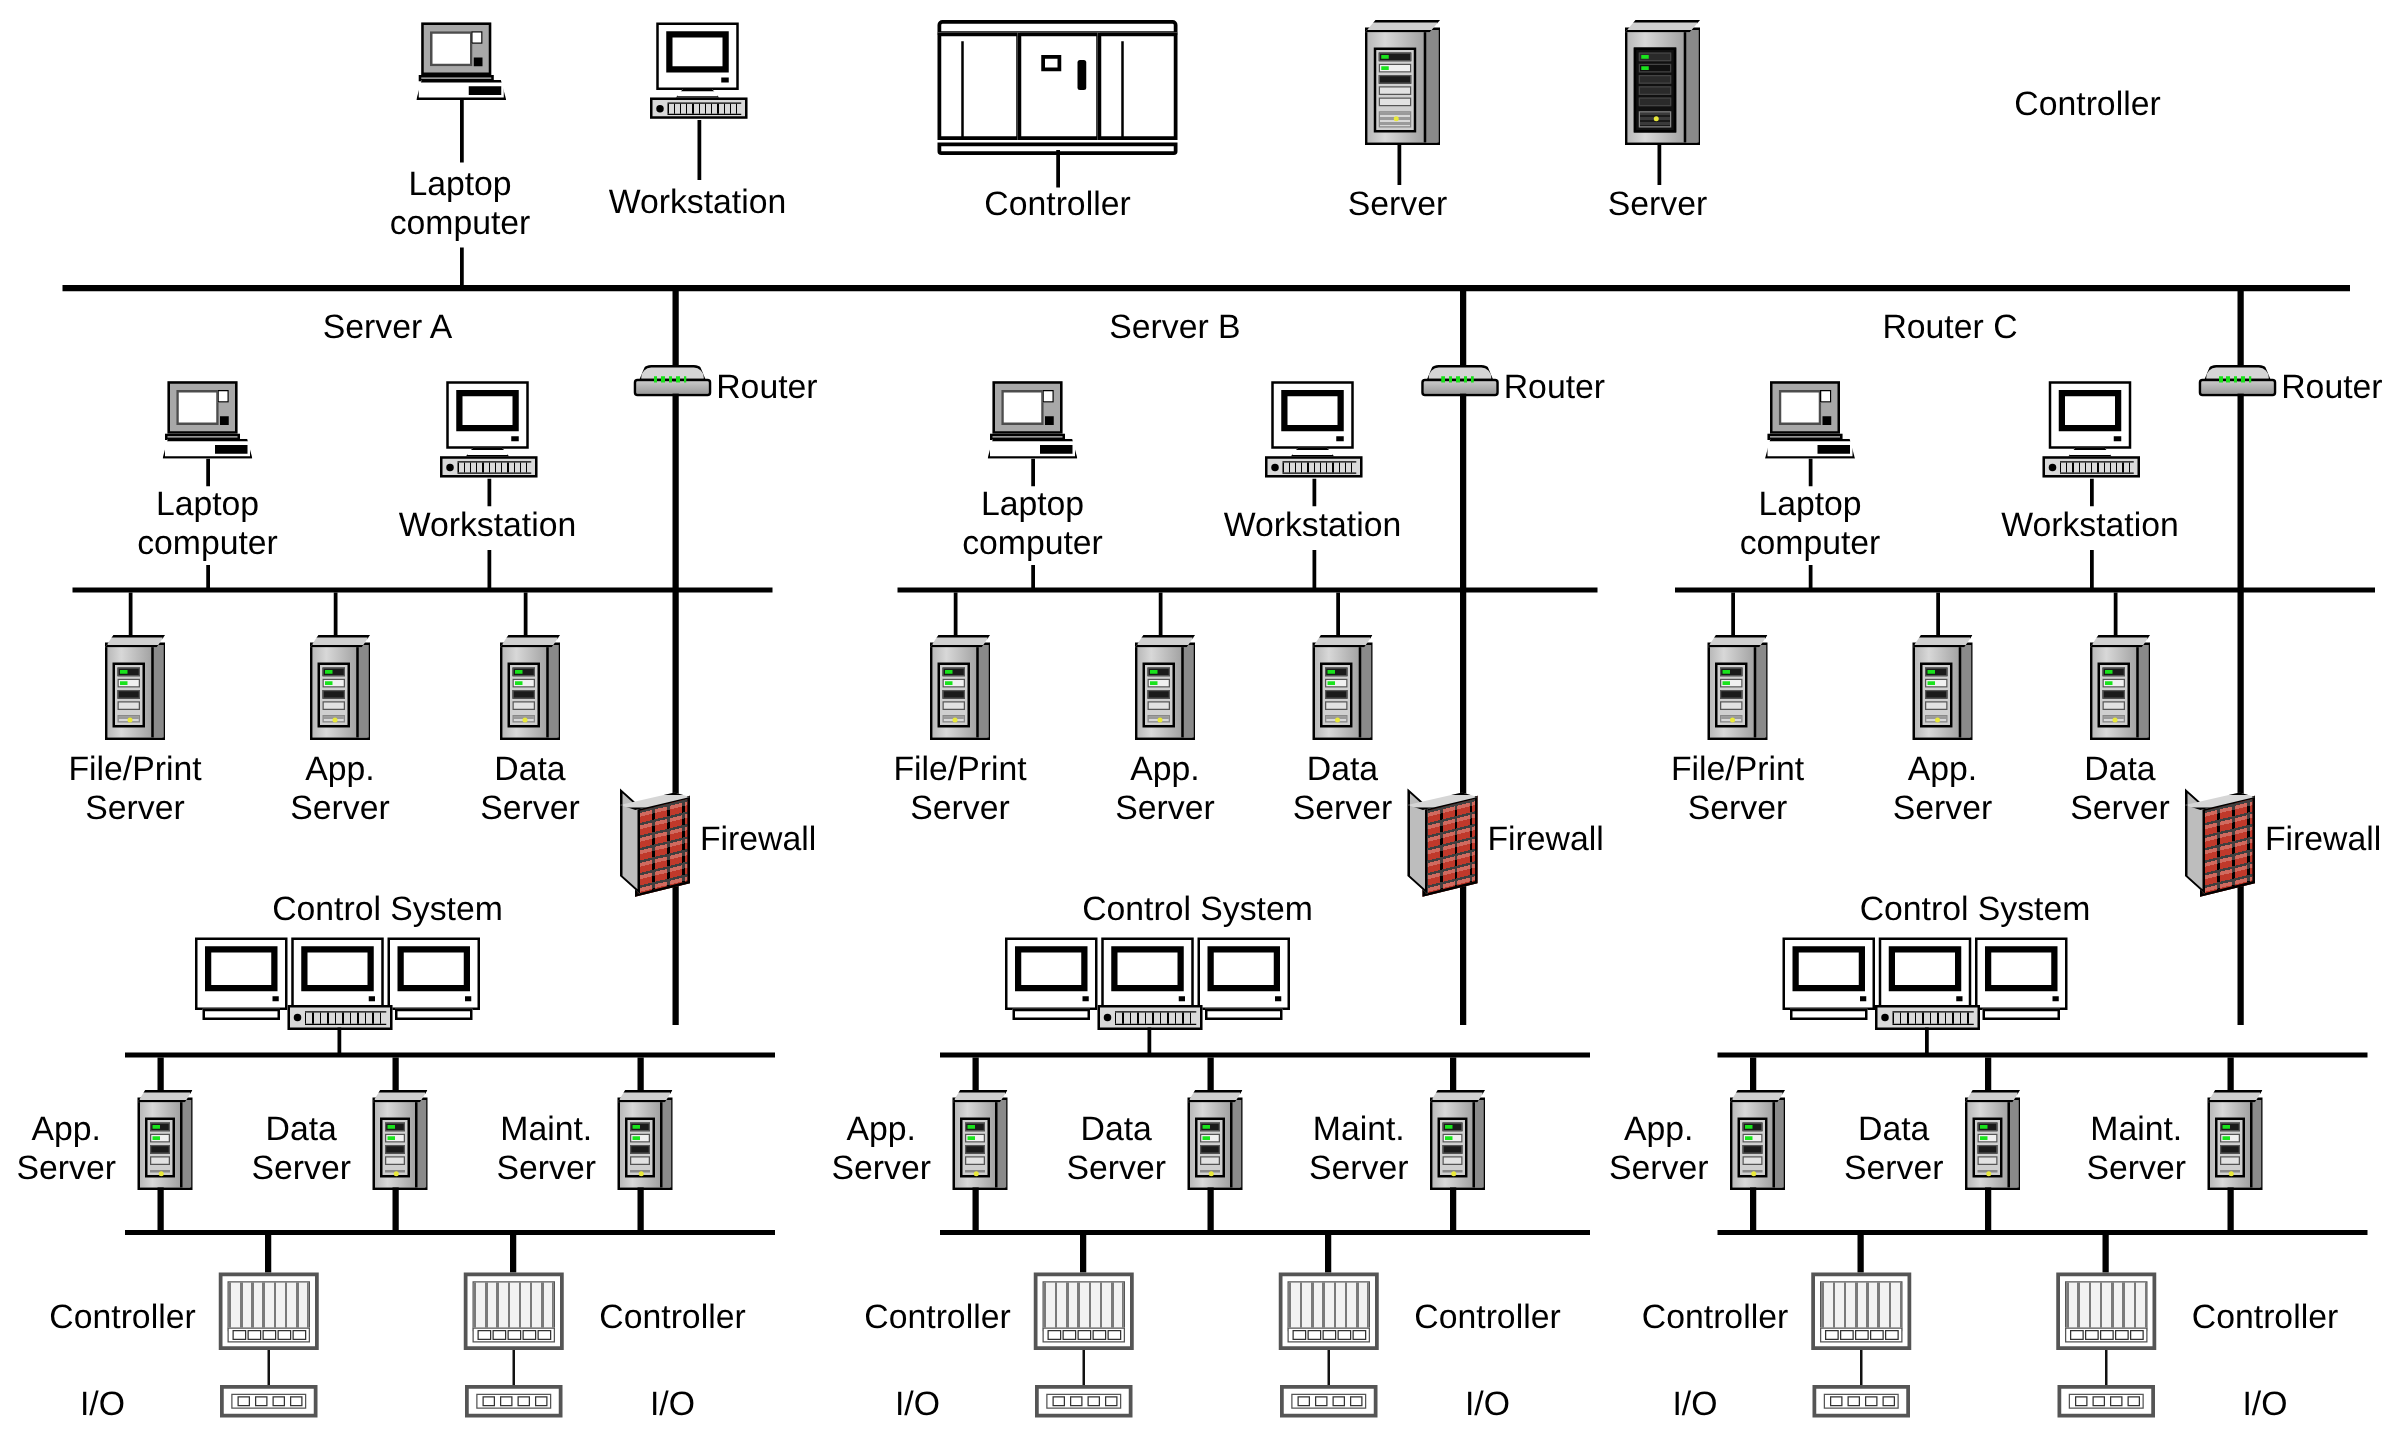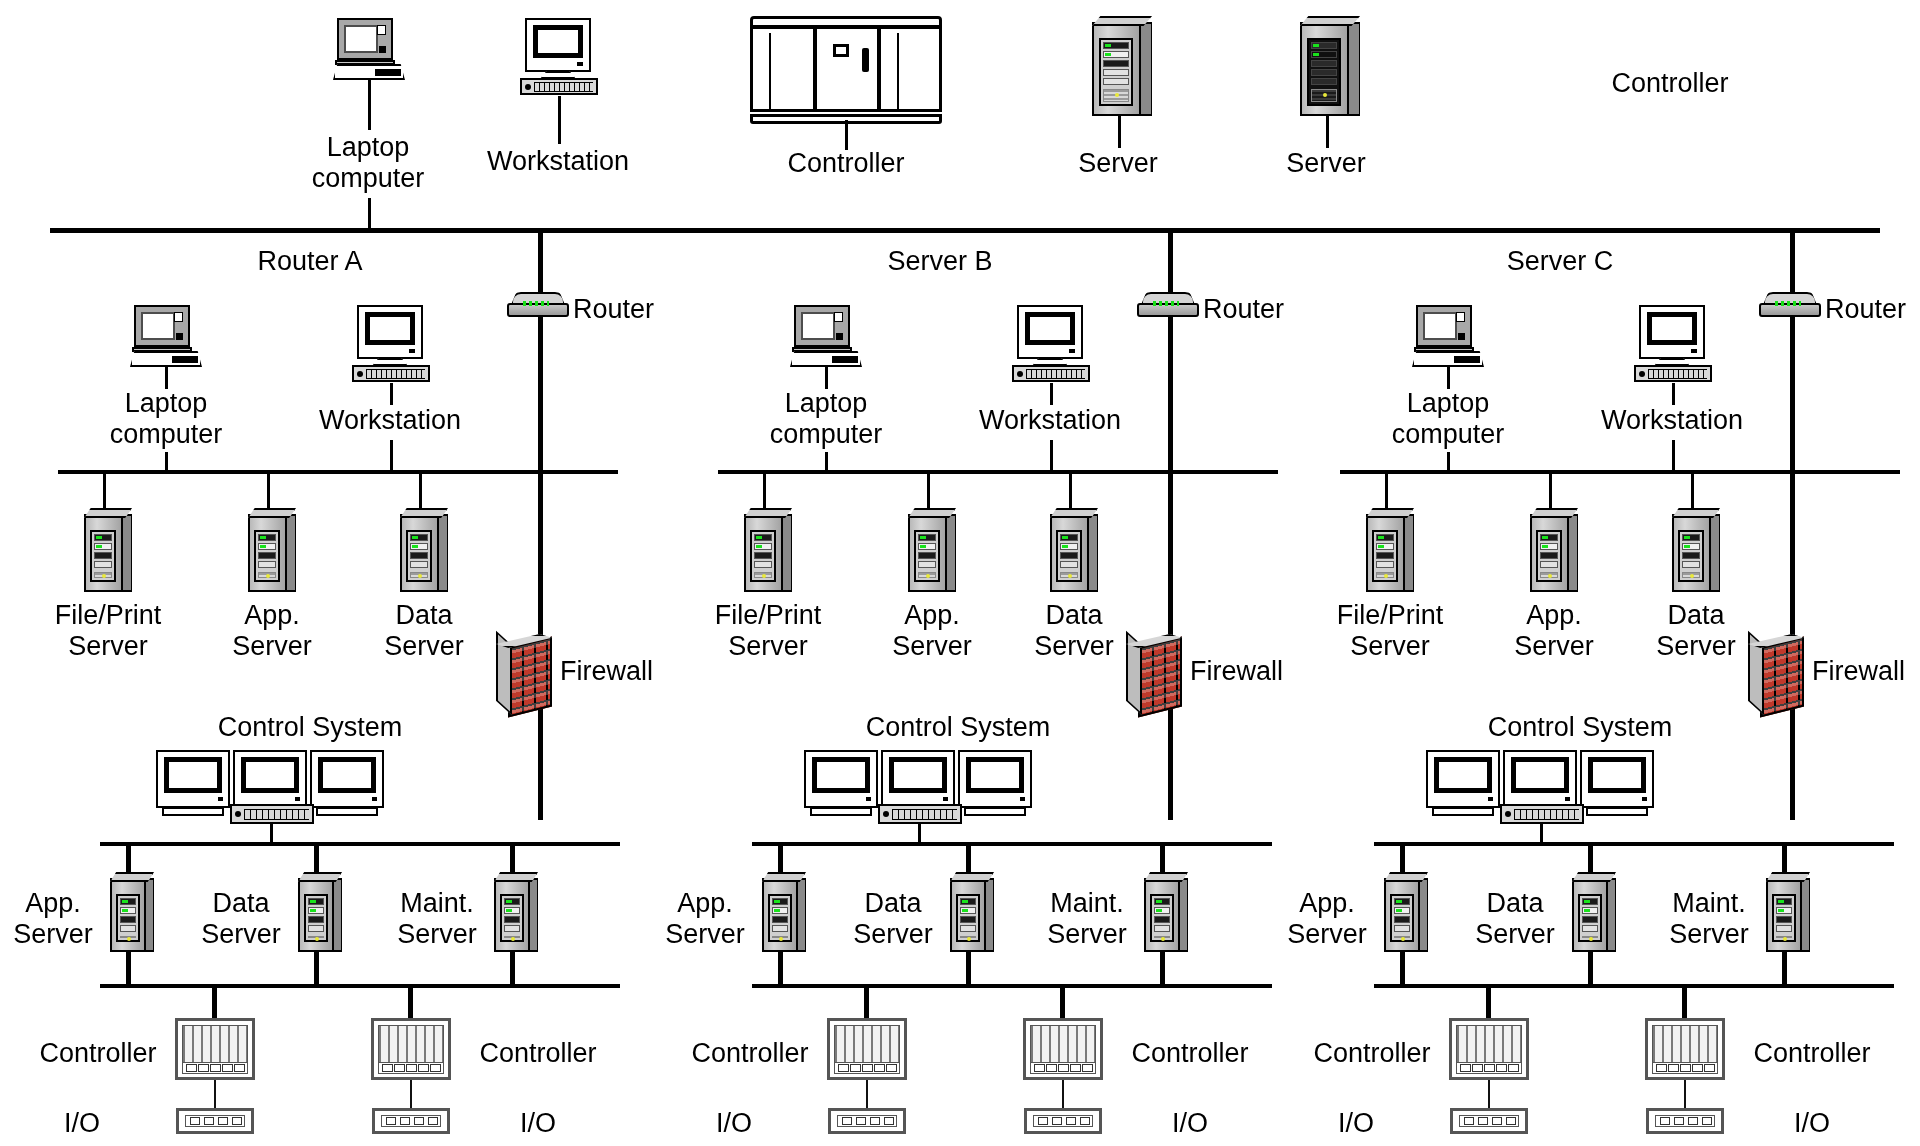--- a/index.html
+++ b/index.html
@@ -335,21 +335,21 @@
     </div>
       <div class="cap"></div>
   </div>
   <div class="drop" style="left:1326px;top:116px;height:32px;"></div>
   <div class="lbl" style="left:1226px;top:148px;width:200px;"><span>Server</span></div>
 
   <div class="lbl" style="left:1560px;top:68px;width:220px;"><span>Controller</span></div>
 
   <div class="bus" style="left:50px;top:228px;width:1830px;"></div>
 
-  <div class="lbl" style="left:200px;top:246px;width:220px;"><span>Router A</span></div>
+  <div class="lbl" style="left:200px;top:246px;width:220px;"><span>Server A</span></div>
 
   <div class="drop thick" style="left:538px;top:228px;height:592px;"></div>
 
   <div class="router" style="left:507px;top:292px;">
     <div class="topf"></div>
       <div class="bot"></div>
       <div class="leds"></div>
   </div>
   <div class="lbl left" style="left:573px;top:294px;width:160px;"><span>Router</span></div>
 
@@ -773,21 +773,21 @@
   <div class="io" style="left:1024px;top:1108px;">
     <div class="inner">
         <i></i>
         <i></i>
         <i></i>
         <i></i>
       </div>
   </div>
   <div class="lbl" style="left:1130px;top:1108px;width:120px;"><span>I/O</span></div>
 
-  <div class="lbl" style="left:1450px;top:246px;width:220px;"><span>Server C</span></div>
+  <div class="lbl" style="left:1450px;top:246px;width:220px;"><span>Router C</span></div>
 
   <div class="drop thick" style="left:1790px;top:228px;height:592px;"></div>
 
   <div class="router" style="left:1759px;top:292px;">
     <div class="topf"></div>
       <div class="bot"></div>
       <div class="leds"></div>
   </div>
   <div class="lbl left" style="left:1825px;top:294px;width:160px;"><span>Router</span></div>
 

